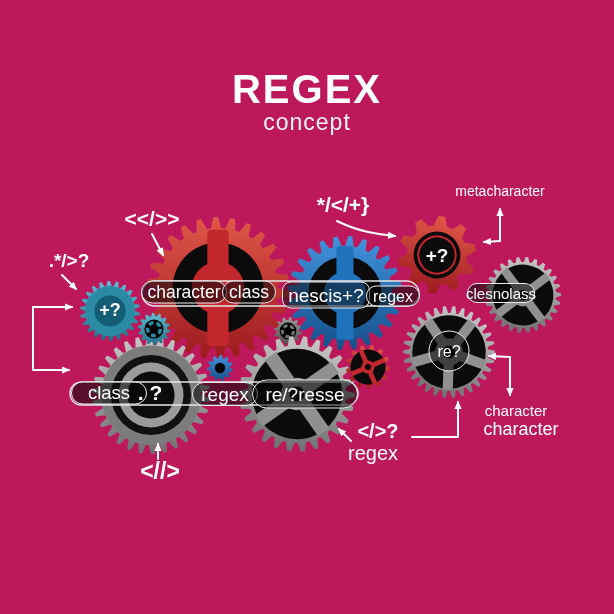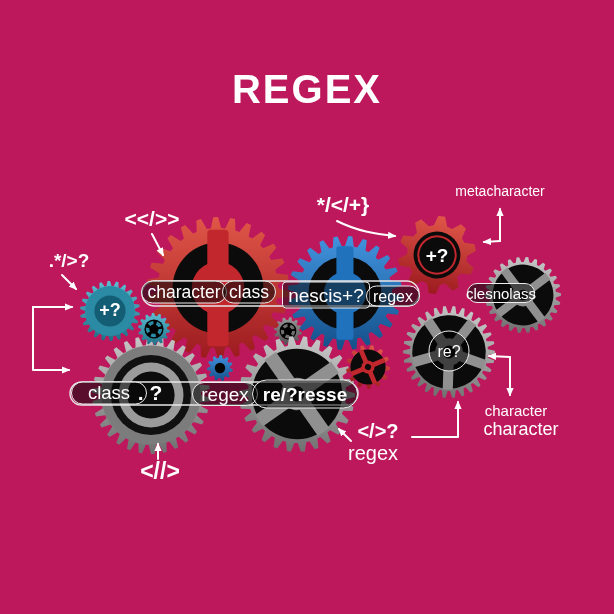--- a/index.html
+++ b/index.html
@@ -3,36 +3,37 @@
 <meta charset="utf-8">
 <style>
   html,body{margin:0;padding:0;background:#000;}
   .stage{position:relative;width:614px;height:614px;background:#be185d;overflow:hidden;
          font-family:"Liberation Sans",sans-serif;}
   .stage svg{position:absolute;left:0;top:0;}
   .lbl{position:absolute;transform:translate(-50%,-50%);color:#fff;white-space:nowrap;
        line-height:1;z-index:5;}
   .pill{border:1.6px solid #ededed;border-radius:999px;background:rgba(8,8,8,.55);
         display:flex;align-items:center;justify-content:center;box-sizing:border-box;}
-  .box{border:1.6px solid #ededed;border-radius:4px;background:rgba(12,12,12,.5);
+  .box{border:1.6px solid #ededed;border-radius:9px;background:rgba(12,12,12,.5);
        display:flex;align-items:center;justify-content:center;box-sizing:border-box;}
   .circle{border:1.6px solid #ededed;border-radius:50%;background:rgba(0,0,0,.55);
           display:flex;align-items:center;justify-content:center;box-sizing:border-box;}
   .note{font-weight:bold;}
   .title{position:absolute;left:50%;top:89px;transform:translate(-50%,-50%);
          color:#fff;font-size:40px;font-weight:700;letter-spacing:2px;z-index:5;}
   .subtitle{position:absolute;left:50%;top:122px;transform:translate(-50%,-50%);
             color:#f4f4f4;font-size:23px;font-weight:400;letter-spacing:1px;z-index:5;}
 </style>
 </head>
 <body>
 
 <div class="stage">
 
   <div class="title">REGEX</div>
+  <div class="subtitle">concept</div>
 
   <svg id="scene" width="614" height="614" viewBox="0 0 614 614">
     <defs>
       <linearGradient id="grad-red" x1="0" y1="0" x2="0" y2="1">
         <stop offset="0" stop-color="#e05648"></stop>
           <stop offset="1" stop-color="#9c1a1f"></stop>
       </linearGradient>
       <linearGradient id="grad-blue" x1="0" y1="0" x2="0" y2="1">
         <stop offset="0" stop-color="#4193de"></stop>
           <stop offset="1" stop-color="#14508a"></stop>
@@ -162,21 +163,21 @@
     </g>
   </svg>
 
   <div class="lbl pill" style="left:184px;top:292px;width:86px;height:23px;font-size:17.5px;">character</div>
   <div class="lbl pill" style="left:249px;top:292px;width:54px;height:23px;font-size:17.5px;">class</div>
   <div class="lbl box" style="left:326px;top:295px;width:88px;height:27px;font-size:19px;">nescis+?</div>
   <div class="lbl pill" style="left:393px;top:296px;width:54px;height:21px;font-size:16px;">regex</div>
   <div class="lbl pill" style="left:501px;top:293px;width:68px;height:20px;font-size:15px;">clesnolass</div>
   <div class="lbl pill" style="left:109px;top:393px;width:76px;height:23px;font-size:18.5px;">class</div>
   <div class="lbl pill" style="left:225px;top:394px;width:66px;height:24px;font-size:19px;">regex</div>
-  <div class="lbl pill" style="left:305px;top:394px;width:106px;height:29px;font-size:19px;font-weight:bold;">re/?resse</div>
+  <div class="lbl pill" style="left:305px;top:394px;width:106px;height:29px;font-size:19px;">re/?resse</div>
 
   <div class="lbl note" style="left:150px;top:392px;font-size:21px;">. ?</div>
   <div class="lbl note" style="left:110px;top:310px;font-size:18px;">+?</div>
   <div class="lbl note" style="left:437px;top:255px;font-size:19px;">+?</div>
   <div class="lbl circle" style="left:449px;top:351px;width:41px;height:41px;font-size:16px;">re?</div>
 
   <div class="lbl" style="left:500px;top:191px;font-size:14px;">metacharacter</div>
   <div class="lbl note" style="left:343px;top:204px;font-size:21px;">*/&lt;/+}</div>
   <div class="lbl note" style="left:152px;top:218px;font-size:21px;">&lt;&lt;/&gt;&gt;</div>
   <div class="lbl note" style="left:69px;top:260px;font-size:19px;">.*/&gt;?</div>

